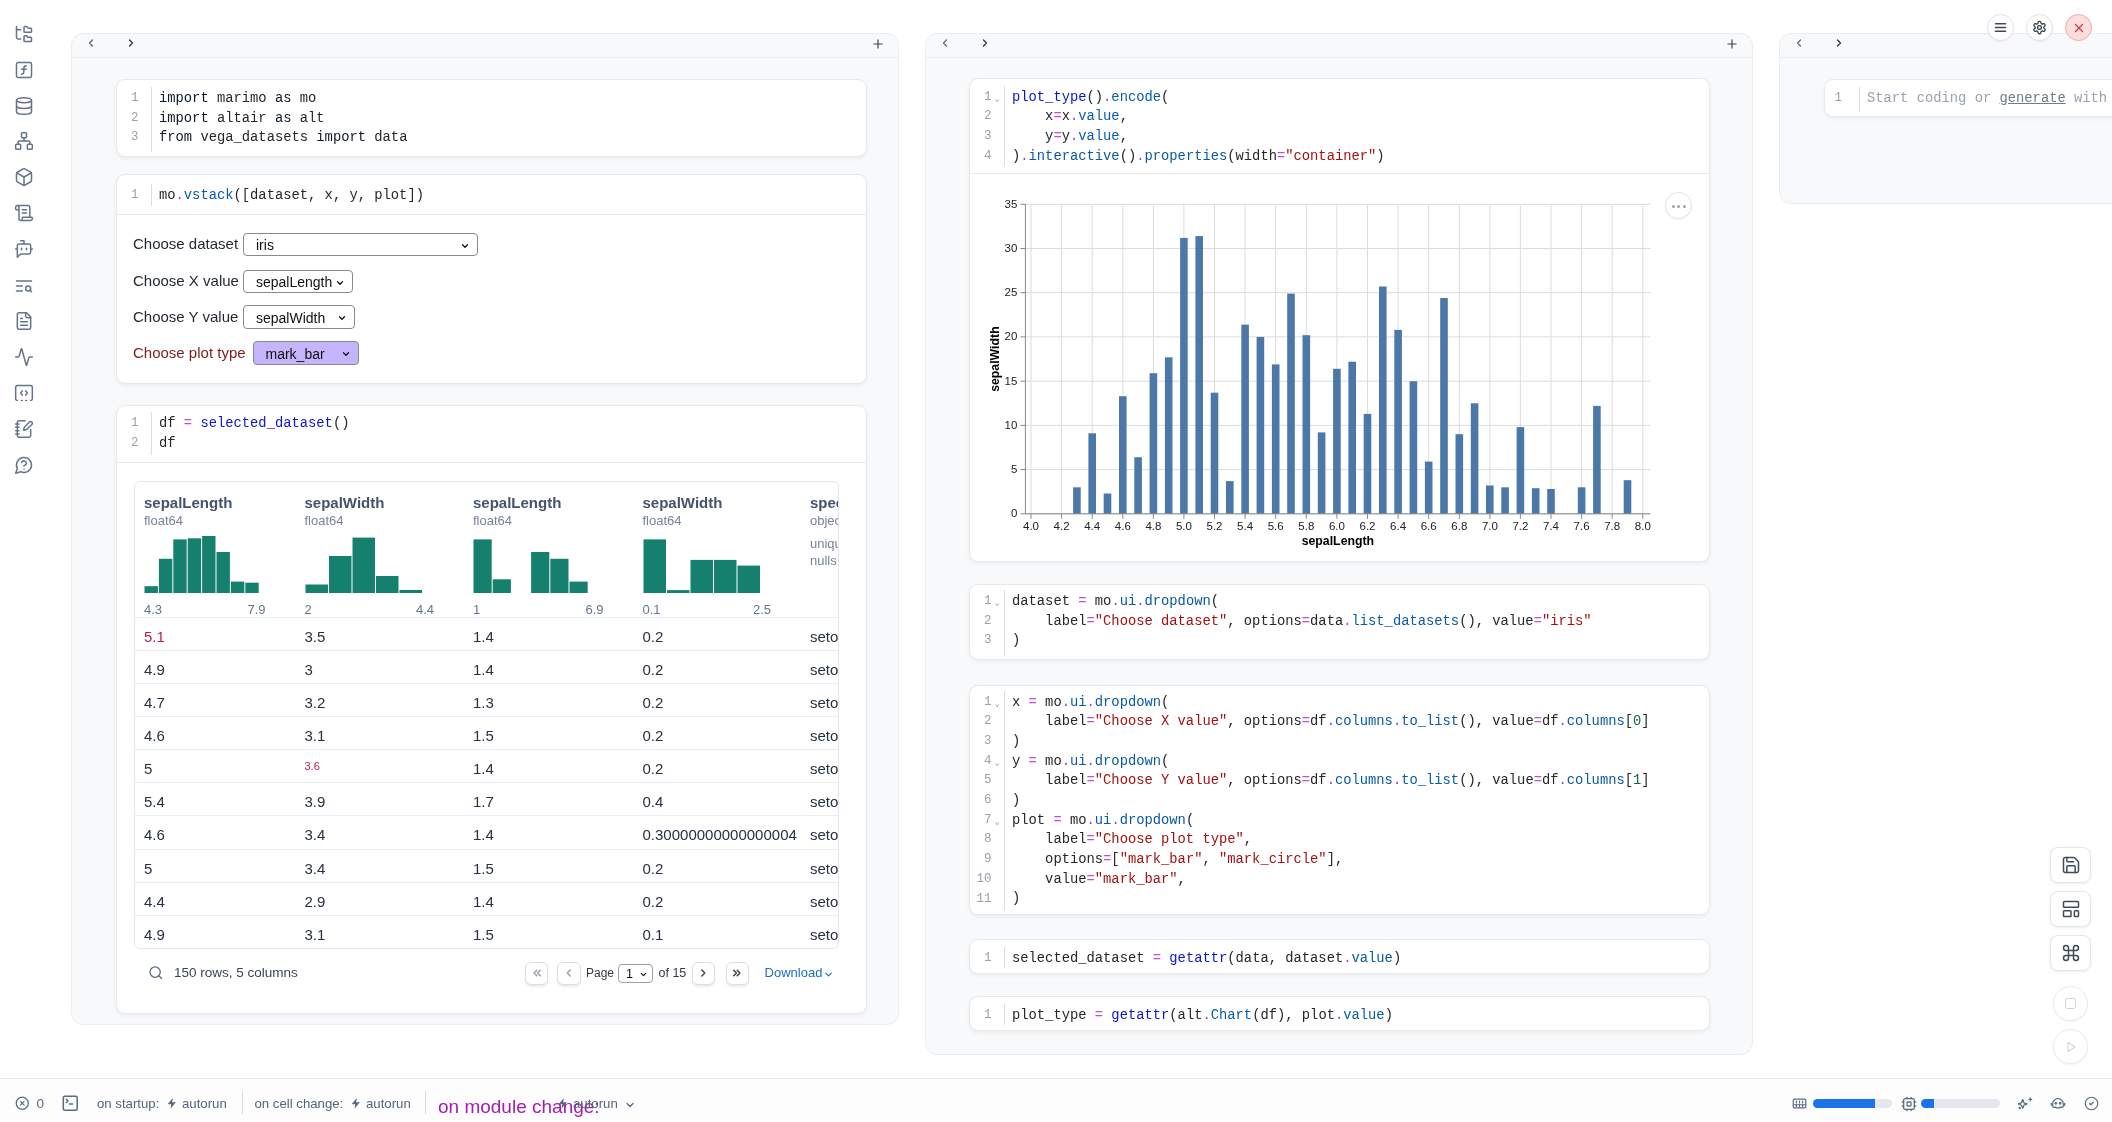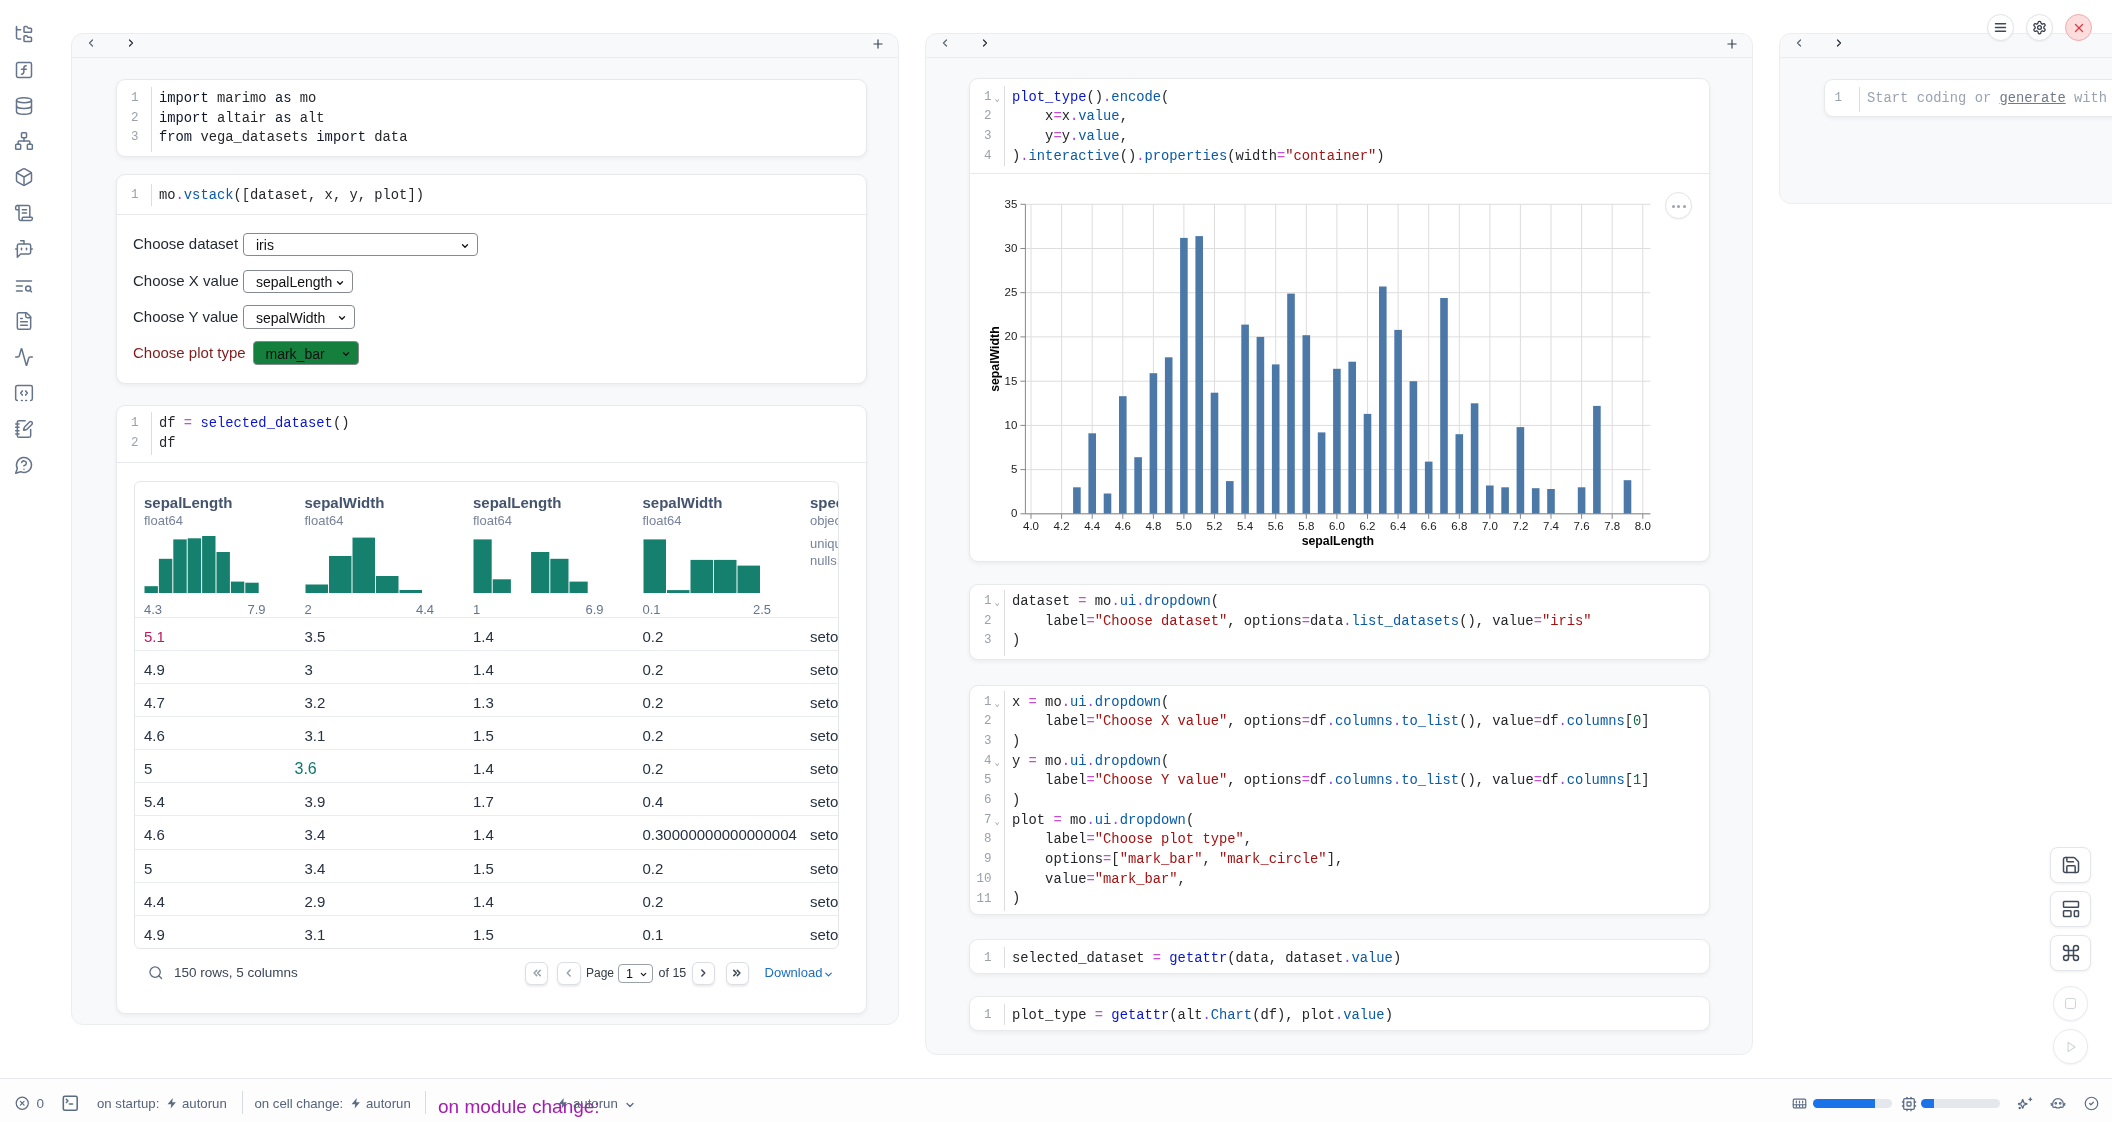--- a/index.html
+++ b/index.html
@@ -175,21 +175,21 @@
         </svg>
       </div>
       <div style="position:absolute;left:16px;top:132.09999999999997px;height:20px;line-height:20px;font-size:15px;color:#1f2630">Choose Y value</div>
       <div style="position:absolute;left:126px;top:130.34999999999997px;width:112px;height:23.5px;border:1px solid #858a92;border-radius:4px;background:#fff">
         <div style="position:absolute;left:12px;top:3.5px;font-size:14px;color:#111;line-height:16px">sepalWidth</div>
         <svg style="position:absolute;right:7px;top:7px" width="10" height="10" viewBox="0 0 24 24" fill="none" stroke="#111" stroke-width="3" stroke-linecap="round" stroke-linejoin="round">
           <path d="m6 9 6 6 6-6"></path>
         </svg>
       </div>
       <div style="position:absolute;left:16px;top:168.09999999999997px;height:20px;line-height:20px;font-size:15px;color:#7f1d1d">Choose plot type</div>
-      <div style="position:absolute;left:135.5px;top:166.34999999999997px;width:106.5px;height:23.5px;border:1px solid #858a92;border-radius:4px;background:#15803d">
+      <div style="position:absolute;left:135.5px;top:166.34999999999997px;width:106.5px;height:23.5px;border:1px solid #858a92;border-radius:4px;background:#c4b5fd">
         <div style="position:absolute;left:12px;top:3.5px;font-size:14px;color:#111;line-height:16px">mark_bar</div>
         <svg style="position:absolute;right:7px;top:7px" width="10" height="10" viewBox="0 0 24 24" fill="none" stroke="#111" stroke-width="3" stroke-linecap="round" stroke-linejoin="round">
           <path d="m6 9 6 6 6-6"></path>
         </svg>
       </div>
       <div class="gut" style="top:11.5px;width:21.5px;line-height:19.7px">
         <div class="ln">1</div>
       </div>
       <div class="gsep" style="left:33.5px;top:9.5px;height:22px"></div>
       <div class="codea" style="left:42px;top:11.5px;line-height:19.7px"><div class="cl">mo<span class="d">.</span><span class="p">vstack</span>([dataset, x, y, plot])</div></div>
@@ -267,21 +267,21 @@
         <div style="position:absolute;left:508px;top:211.8px;font-size:15px;color:#273142">0.2</div>
         <div style="position:absolute;left:675.5px;top:211.8px;font-size:15px;color:#273142">setosa</div>
         <div style="position:absolute;left:0;top:233.95px;width:705px;height:33.15px;border-top:1px solid #e9edf2"></div>
         <div style="position:absolute;left:9.5px;top:244.95px;font-size:15px;color:#273142">4.6</div>
         <div style="position:absolute;left:170px;top:244.95px;font-size:15px;color:#273142">3.1</div>
         <div style="position:absolute;left:338.5px;top:244.95px;font-size:15px;color:#273142">1.5</div>
         <div style="position:absolute;left:508px;top:244.95px;font-size:15px;color:#273142">0.2</div>
         <div style="position:absolute;left:675.5px;top:244.95px;font-size:15px;color:#273142">setosa</div>
         <div style="position:absolute;left:0;top:267.1px;width:705px;height:33.15px;border-top:1px solid #e9edf2"></div>
         <div style="position:absolute;left:9.5px;top:278.1px;font-size:15px;color:#273142">5</div>
-        <div style="position:absolute;left:160px;top:278.1px;font-size:16px;color:#0f766e">3.6</div>
+        <div style="position:absolute;left:170px;top:278.1px;font-size:11px;color:#be185d">3.6</div>
         <div style="position:absolute;left:338.5px;top:278.1px;font-size:15px;color:#273142">1.4</div>
         <div style="position:absolute;left:508px;top:278.1px;font-size:15px;color:#273142">0.2</div>
         <div style="position:absolute;left:675.5px;top:278.1px;font-size:15px;color:#273142">setosa</div>
         <div style="position:absolute;left:0;top:300.25px;width:705px;height:33.15px;border-top:1px solid #e9edf2"></div>
         <div style="position:absolute;left:9.5px;top:311.25px;font-size:15px;color:#273142">5.4</div>
         <div style="position:absolute;left:170px;top:311.25px;font-size:15px;color:#273142">3.9</div>
         <div style="position:absolute;left:338.5px;top:311.25px;font-size:15px;color:#273142">1.7</div>
         <div style="position:absolute;left:508px;top:311.25px;font-size:15px;color:#273142">0.4</div>
         <div style="position:absolute;left:675.5px;top:311.25px;font-size:15px;color:#273142">setosa</div>
         <div style="position:absolute;left:0;top:333.4px;width:705px;height:33.15px;border-top:1px solid #e9edf2"></div>

